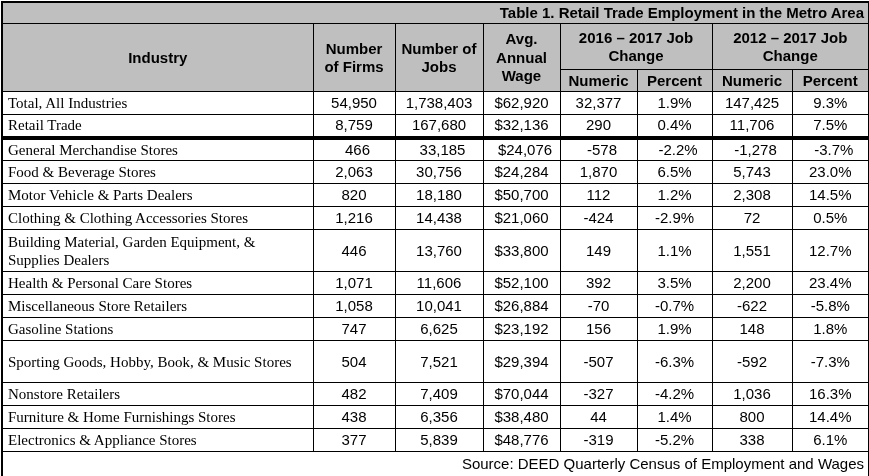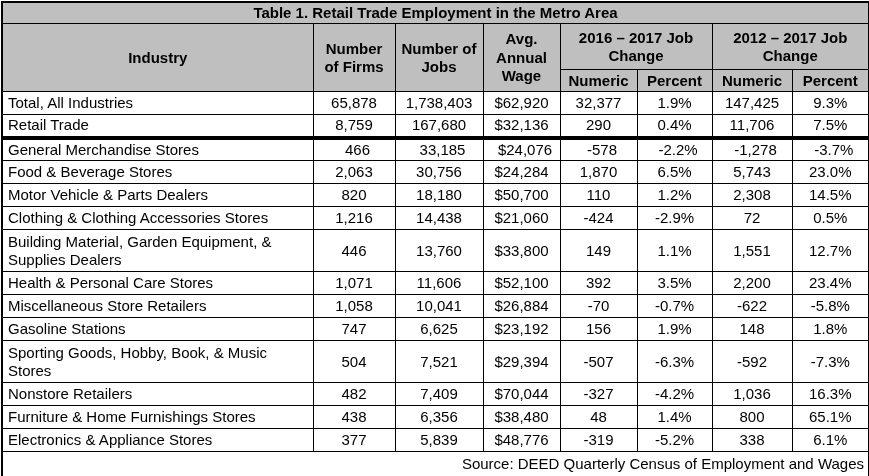--- a/index.html
+++ b/index.html
@@ -1,25 +1,25 @@
 <!DOCTYPE html>
 <html><head>
 <meta charset="utf-8">
 <style>
   html,body{margin:0;padding:0;background:#fff;}
   body{font-family:"Liberation Sans","DejaVu Sans",sans-serif;color:#000;}
   .page{width:869px;height:476px;box-sizing:border-box;padding:1px;background:#fff;overflow:hidden;}
   table.tbl{border-collapse:collapse;table-layout:fixed;width:867px;border:2px solid #000;}
   .tbl td,.tbl th{border:1px solid #000;font-size:15px;line-height:1.22;padding:1px 4px;overflow:hidden;vertical-align:middle;box-sizing:border-box;}
-  .title-cell{background:#bfbfbf;font-weight:bold;text-align:center;height:21px;padding-left:5px;border-bottom:1px solid #000;margin-left:21px;}
+  .title-cell{background:#bfbfbf;font-weight:bold;text-align:right;height:21px;padding-left:5px;border-bottom:1px solid #000;margin-left:21px;}
   .tbl th{background:#bfbfbf;font-weight:bold;text-align:center;}
   .hdrA th{height:46px;}
   .hdrB th{height:22px;}
   .tbl td.num{text-align:center;}
-  .tbl td.ind{text-align:left;padding-left:5px;}
+  .tbl td.ind{text-align:left;padding-left:5px;font-family:Liberation Serif, serif;}
   .r  td{height:23px;}
   .r2 td{height:42px;}
   .thick-top td{border-top:4px solid #000;padding-left:11px;}
   .src-cell{text-align:right;height:25px;padding-right:6px;font-weight:normal;margin-top:48px;}
 </style>
 </head>
 <body>
 
 <div class="page">
   <table class="tbl">
@@ -49,21 +49,21 @@
     </tr>
     <tr class="hdrB">
       <th>Numeric</th>
       <th>Percent</th>
       <th>Numeric</th>
       <th>Percent</th>
     </tr>
 
     <tr class="r">
       <td class="ind">Total, All Industries</td>
-      <td class="num">65,878</td>
+      <td class="num">54,950</td>
       <td class="num">1,738,403</td>
       <td class="num">$62,920</td>
       <td class="num">32,377</td>
       <td class="num">1.9%</td>
       <td class="num">147,425</td>
       <td class="num">9.3%</td>
     </tr>
     <tr class="r">
       <td class="ind">Retail Trade</td>
       <td class="num">8,759</td>
@@ -93,21 +93,21 @@
       <td class="num">1,870</td>
       <td class="num">6.5%</td>
       <td class="num">5,743</td>
       <td class="num">23.0%</td>
     </tr>
     <tr class="r">
       <td class="ind">Motor Vehicle &amp; Parts Dealers</td>
       <td class="num">820</td>
       <td class="num">18,180</td>
       <td class="num">$50,700</td>
-      <td class="num">110</td>
+      <td class="num">112</td>
       <td class="num">1.2%</td>
       <td class="num">2,308</td>
       <td class="num">14.5%</td>
     </tr>
     <tr class="r">
       <td class="ind">Clothing &amp; Clothing Accessories Stores</td>
       <td class="num">1,216</td>
       <td class="num">14,438</td>
       <td class="num">$21,060</td>
       <td class="num">-424</td>
@@ -173,24 +173,24 @@
       <td class="num">-327</td>
       <td class="num">-4.2%</td>
       <td class="num">1,036</td>
       <td class="num">16.3%</td>
     </tr>
     <tr class="r">
       <td class="ind">Furniture &amp; Home Furnishings Stores</td>
       <td class="num">438</td>
       <td class="num">6,356</td>
       <td class="num">$38,480</td>
-      <td class="num">48</td>
+      <td class="num">44</td>
       <td class="num">1.4%</td>
       <td class="num">800</td>
-      <td class="num">65.1%</td>
+      <td class="num">14.4%</td>
     </tr>
     <tr class="r">
       <td class="ind">Electronics &amp; Appliance Stores</td>
       <td class="num">377</td>
       <td class="num">5,839</td>
       <td class="num">$48,776</td>
       <td class="num">-319</td>
       <td class="num">-5.2%</td>
       <td class="num">338</td>
       <td class="num">6.1%</td>

